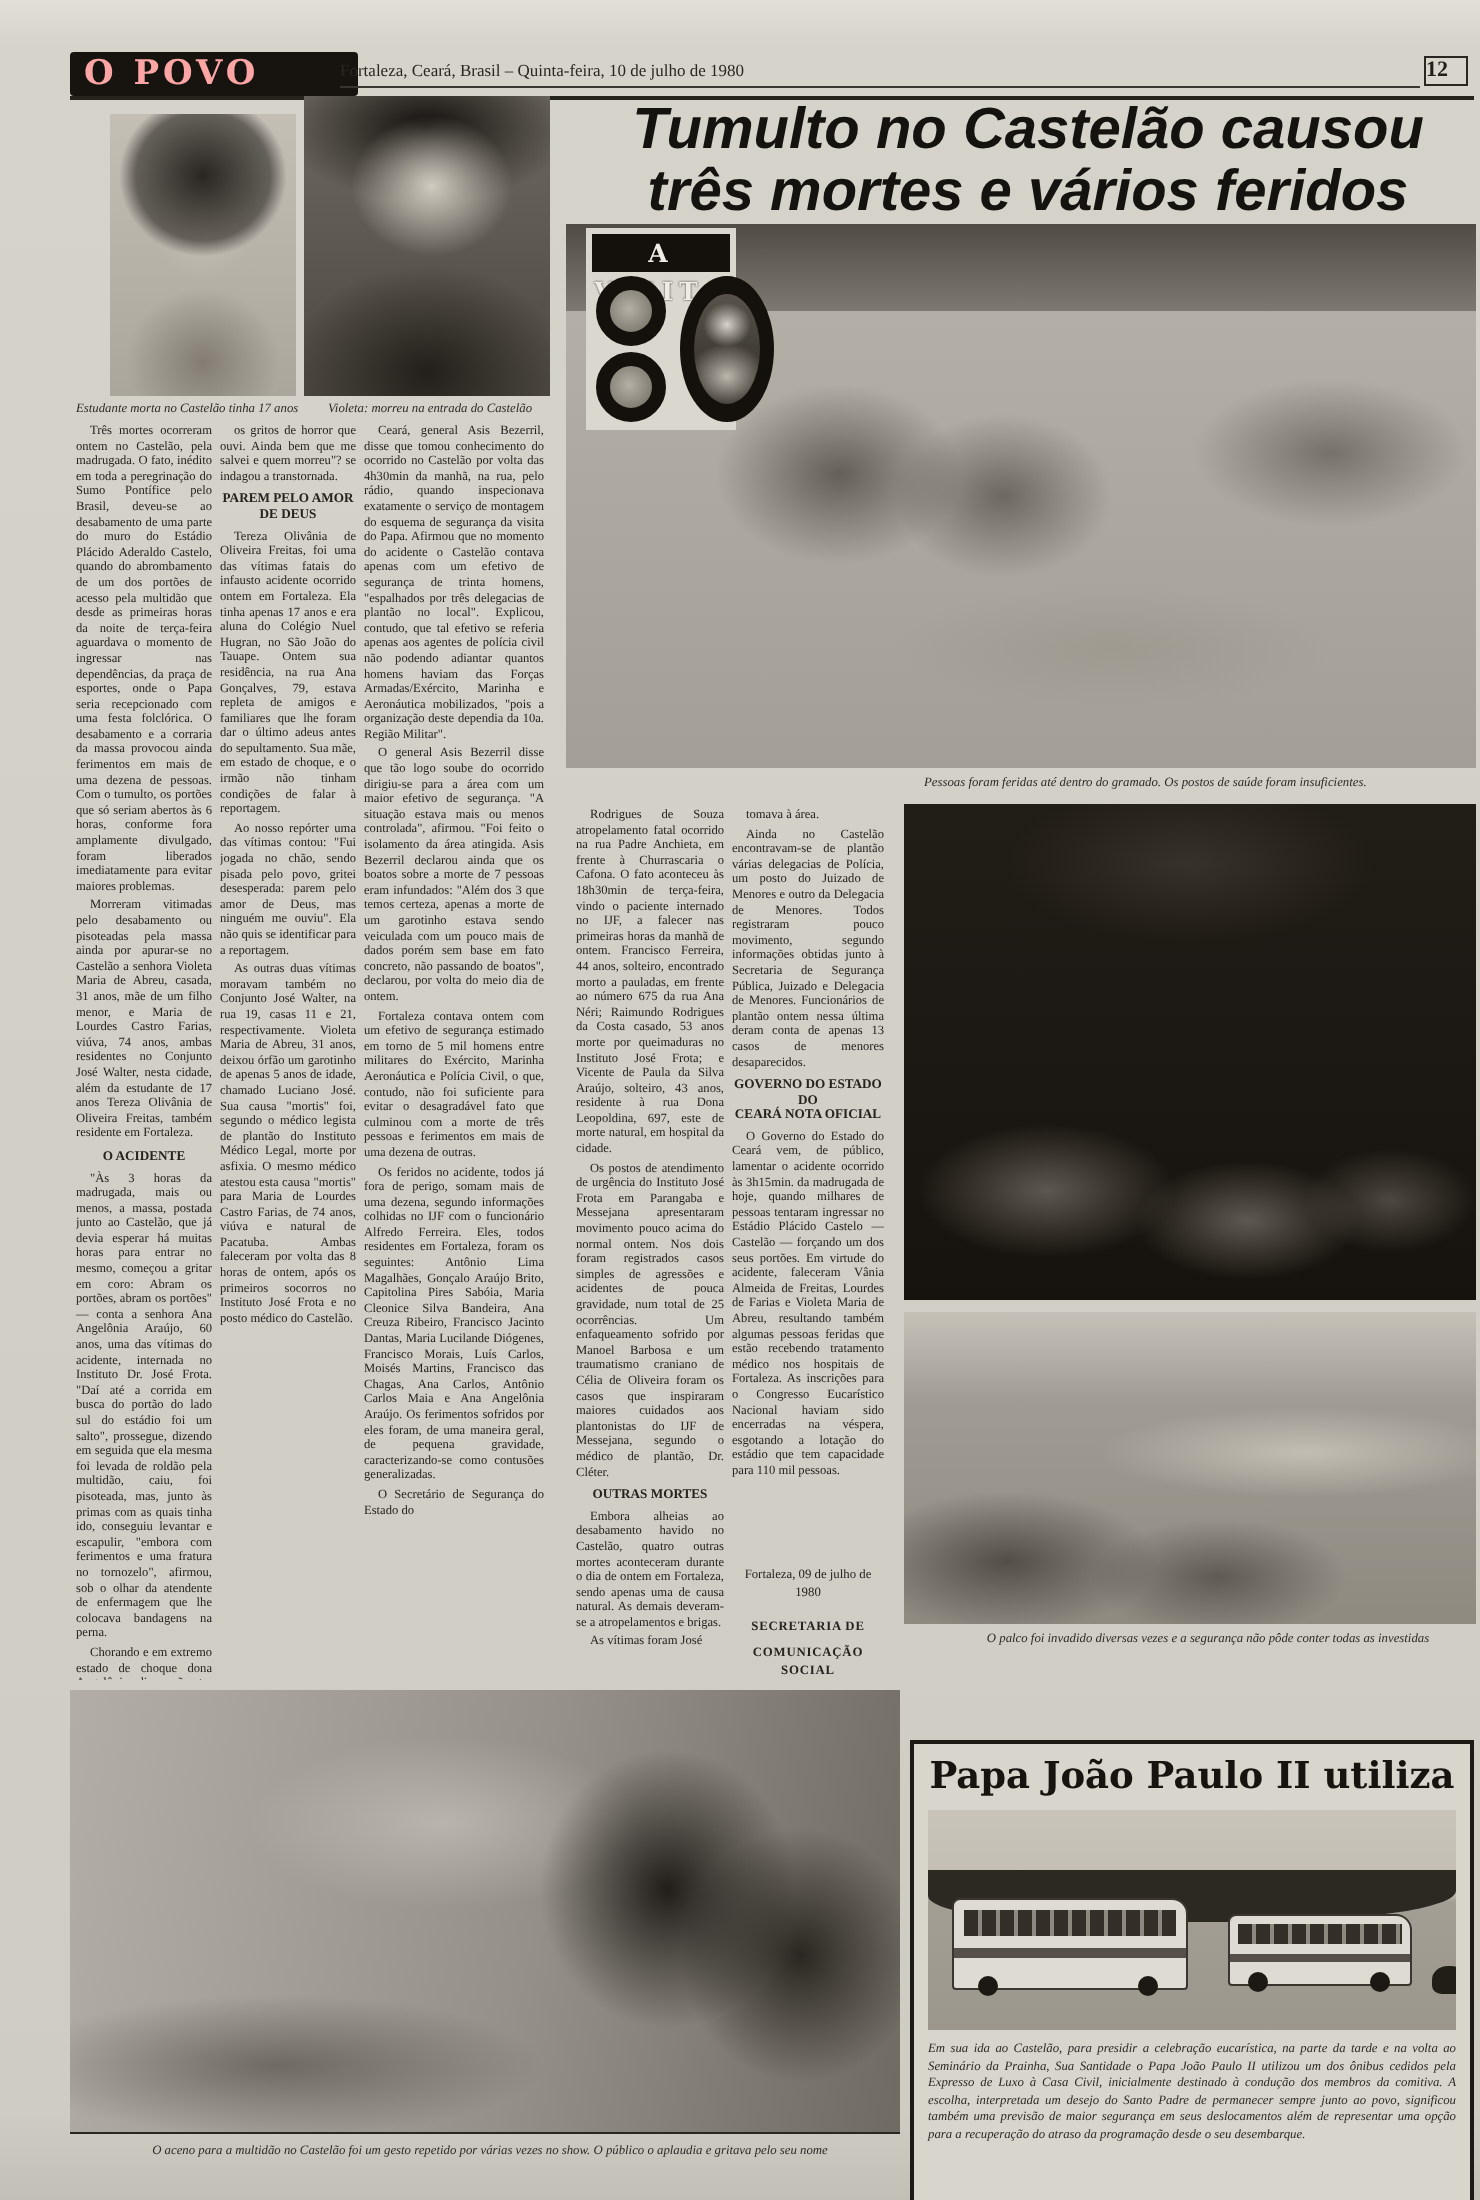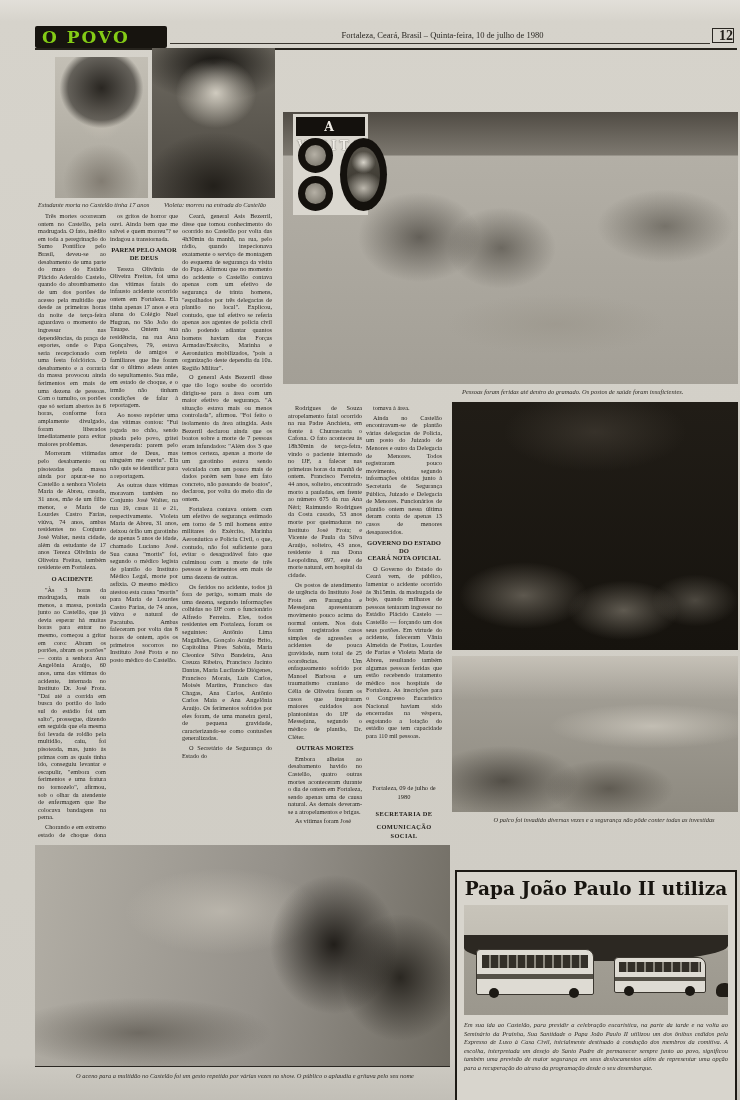--- a/index.html
+++ b/index.html
@@ -5,26 +5,26 @@
   * { margin:0; padding:0; box-sizing:border-box; }
   html,body { width:740px; height:1100px; background:#c7c4bc; }
   body { font-family:"Liberation Serif", serif; color:#221f1a; }
   .page {
     position:absolute; top:0; left:0; width:740px; height:1100px; overflow:hidden;
     background:linear-gradient(180deg,#e2dfd9 0%,#d6d3cb 2%,#d2cfc7 50%,#cfccc4 96%,#c2bfb7 100%);
   }
   .abs { position:absolute; }
 
   
-  .brand-box { left:35px; top:26px; width:132px; height:22px; background:#17140f; color:#84cc16;
+  .brand-box { left:35px; top:26px; width:144px; height:22px; background:#17140f; color:#fca5a5;
     font-family:"DejaVu Serif", serif; font-weight:bold; font-size:17px; letter-spacing:2px;
     display:flex; align-items:center; padding-left:7px; border-radius:2px; }
-  .dateline { left:170px; top:30px; width:545px; text-align:center; font-size:8.5px; color:#2a2722; }
+  .dateline { left:170px; top:30px; width:545px; font-size:8.5px; color:#2a2722; }
   .pagenum-box { left:712px; top:28px; width:22px; height:15px; border:1px solid #2a2722;
-    font-size:14px; font-weight:bold; text-align:right; line-height:13px; background:#d8d5cd; }
+    font-size:11px; font-weight:bold; text-align:left; line-height:13px; background:#d8d5cd; }
   .rule-a { left:170px; top:43px; width:540px; height:1px; background:#3a362f; }
   .rule-b { left:35px; top:48px; width:702px; height:2px; background:#26231d; }
 
   
   .headline { left:288px; top:50px; width:452px; text-align:center;
     font-family:"Liberation Sans", sans-serif; font-weight:bold; font-style:italic;
     font-size:29px; line-height:31px; color:#151310; }
 
   
   .photo { overflow:hidden; }
@@ -139,20 +139,24 @@
 <div class="page">
 
   <div class="abs brand-box">
     <span>O POVO</span>
   </div>
   <div class="abs dateline">Fortaleza, Ceará, Brasil – Quinta-feira, 10 de julho de 1980</div>
   <div class="abs pagenum-box">12</div>
   <div class="abs rule-a"></div>
   <div class="abs rule-b"></div>
 
+  <div class="abs headline">
+    <div>Tumulto no Castelão causou</div>
+    <div>três mortes e vários feridos</div>
+  </div>
 
   <div class="abs photo portrait1"></div>
   <div class="abs photo portrait2"></div>
   <div class="abs caption cap-portrait1">Estudante morta no Castelão tinha 17 anos</div>
   <div class="abs caption cap-portrait2">Violeta: morreu na entrada do Castelão</div>
 
   <div class="abs photo main-photo"></div>
   <div class="abs visita">
     <div class="visita-banner">A VISITA</div>
     <div class="eighty">

